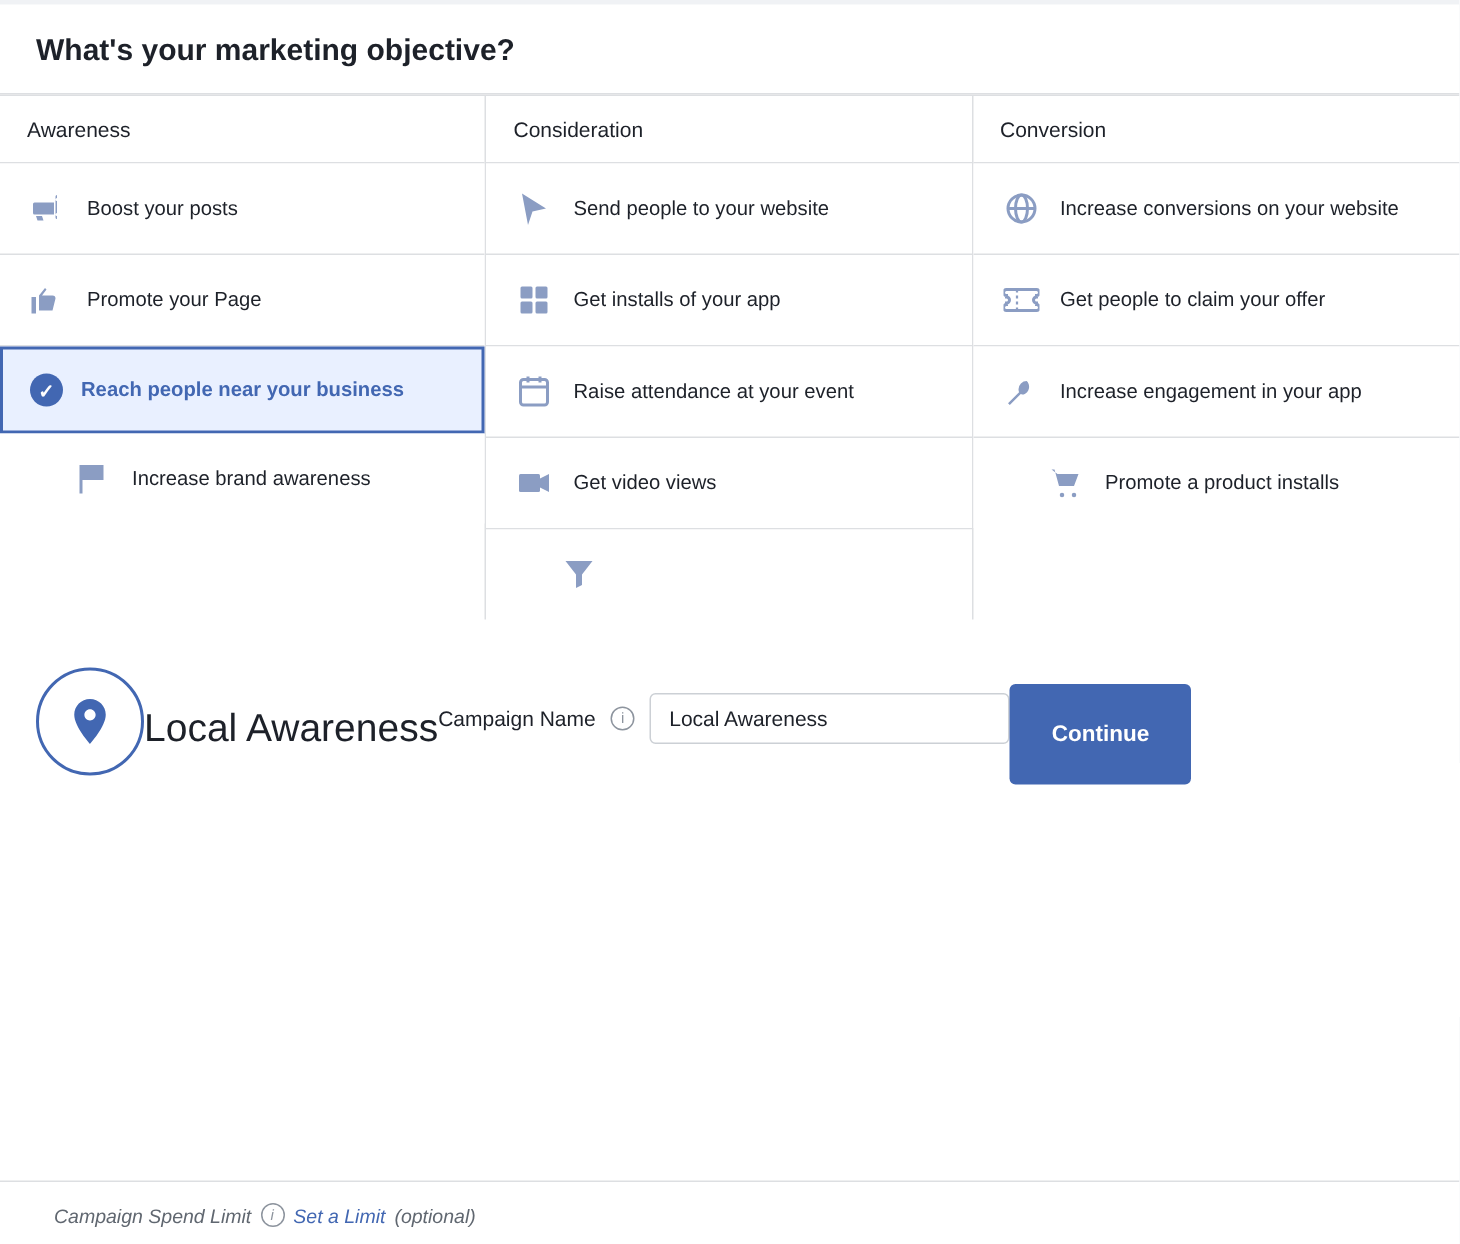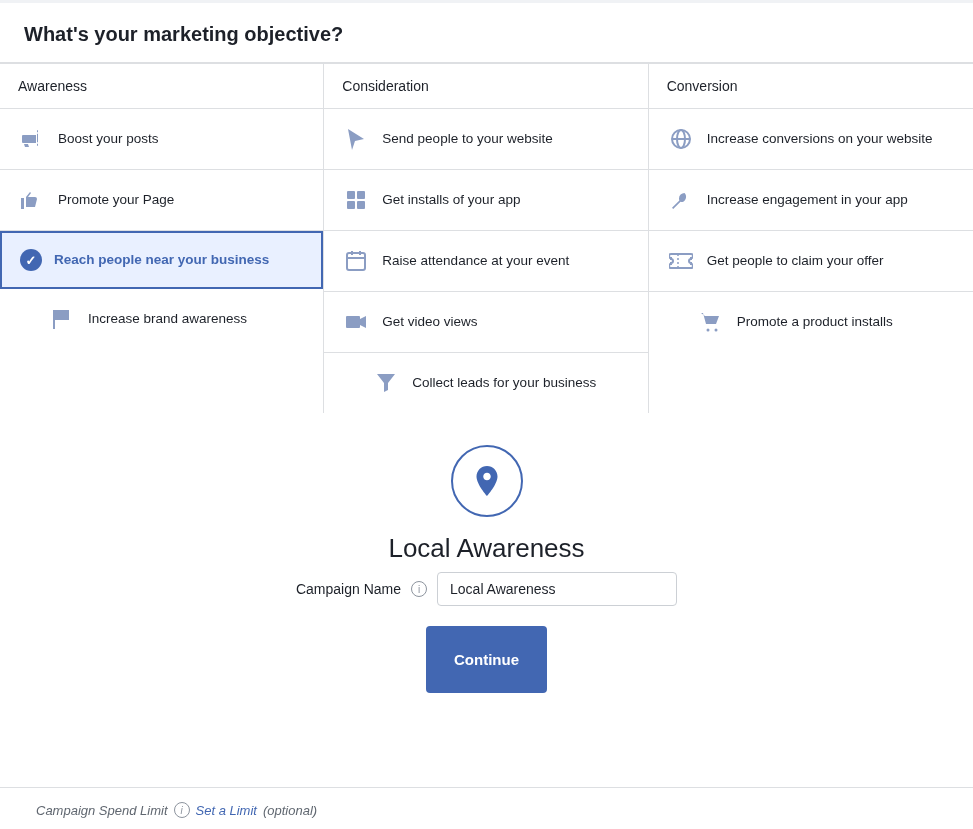--- a/index.html
+++ b/index.html
@@ -84,21 +84,21 @@
       margin-right: 12px;
     }
     .check-icon::after {
       content: '✓';
       color: #fff;
       font-size: 13px;
       font-weight: 700;
     }
     .detail-section {
       display: flex;
-      flex-direction: column;
+      flex-direction: row;
       align-items: center;
       padding: 32px 24px 24px;
       text-align: center;
     }
     .detail-icon-circle {
       width: 72px;
       height: 72px;
       border-radius: 50%;
       border: 2px solid #4267b2;
       display: flex;
@@ -288,55 +288,54 @@
         </div>
         <span class="objective-label">Get video views</span>
       </div>
 
       <div class="objective-item">
         <div class="objective-icon">
           <svg viewBox="0 0 24 24" xmlns="http://www.w3.org/2000/svg">
               <path d="M3 3h18l-7 9v7l-4 2V12L3 3z"></path>
             </svg>
         </div>
-        <span class="objective-label">Collect leads for your business</span>
       </div>
     </div>
 
     <div class="col-section">
       <div class="col-header">Conversion</div>
 
       <div class="objective-item">
         <div class="objective-icon">
           <svg viewBox="0 0 24 24" xmlns="http://www.w3.org/2000/svg">
               <circle cx="12" cy="12" r="9" fill="none" stroke="#8b9dc3" stroke-width="2"></circle>
               <ellipse cx="12" cy="12" rx="4" ry="9" fill="none" stroke="#8b9dc3" stroke-width="2"></ellipse>
               <line x1="3" y1="12" x2="21" y2="12" stroke="#8b9dc3" stroke-width="2"></line>
             </svg>
         </div>
         <span class="objective-label">Increase conversions on your website</span>
       </div>
 
       <div class="objective-item">
         <div class="objective-icon">
           <svg viewBox="0 0 24 24" xmlns="http://www.w3.org/2000/svg">
-              <path d="M15.5 5A5.5 5.5 0 0010 10.5c0 .7.13 1.37.37 1.98L3 19.8 4.2 21l7.32-7.37c.6.24 1.27.37 1.98.37A5.5 5.5 0 0015.5 5z"></path>
-            </svg>
-        </div>
-        <span class="objective-label">Increase engagement in your app</span>
-      </div>
-
-      <div class="objective-item">
-        <div class="objective-icon">
-          <svg viewBox="0 0 24 24" xmlns="http://www.w3.org/2000/svg">
               <path d="M2 9a2 2 0 010-4h20a2 2 0 010 4v1a2 2 0 000 4v1a2 2 0 010 4H2a2 2 0 010-4v-1a2 2 0 000-4V9z" fill="none" stroke="#8b9dc3" stroke-width="2"></path>
               <line x1="9" y1="5" x2="9" y2="19" stroke="#8b9dc3" stroke-width="1.5" stroke-dasharray="2 2"></line>
             </svg>
         </div>
         <span class="objective-label">Get people to claim your offer</span>
+      </div>
+
+      <div class="objective-item">
+        <div class="objective-icon">
+          <svg viewBox="0 0 24 24" xmlns="http://www.w3.org/2000/svg">
+              <path d="M15.5 5A5.5 5.5 0 0010 10.5c0 .7.13 1.37.37 1.98L3 19.8 4.2 21l7.32-7.37c.6.24 1.27.37 1.98.37A5.5 5.5 0 0015.5 5z"></path>
+            </svg>
+        </div>
+        <span class="objective-label">Increase engagement in your app</span>
       </div>
 
       <div class="objective-item">
         <div class="objective-icon">
           <svg viewBox="0 0 24 24" xmlns="http://www.w3.org/2000/svg">
               <path d="M2 3h2l3 11h10l3-8H6"></path>
               <circle cx="9" cy="20" r="1.5"></circle>
               <circle cx="17" cy="20" r="1.5"></circle>
             </svg>
         </div>

